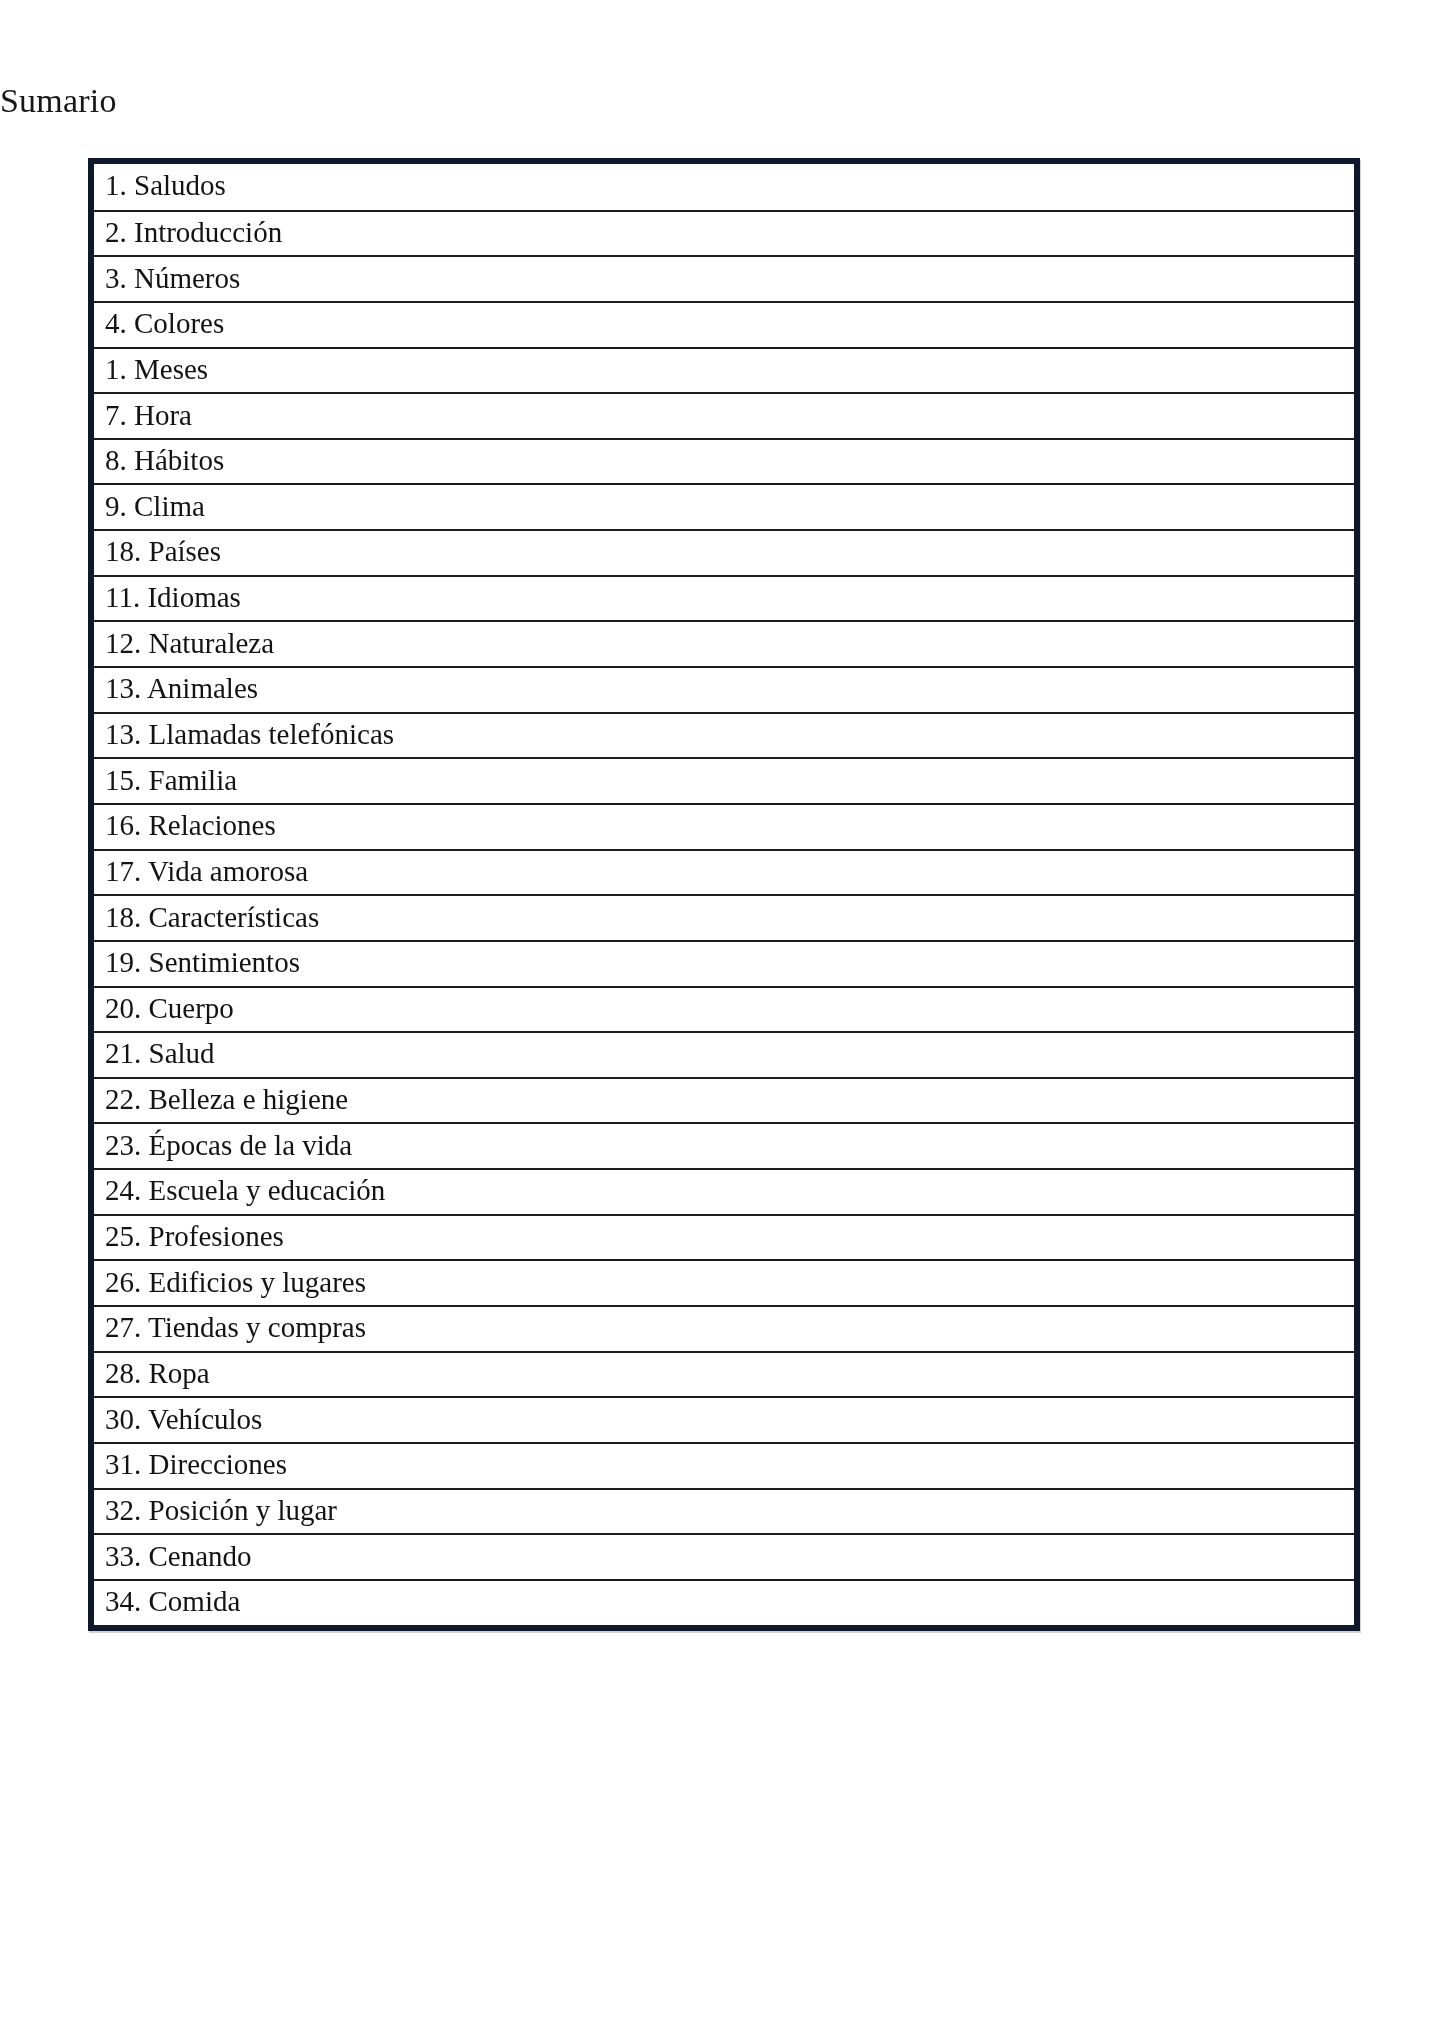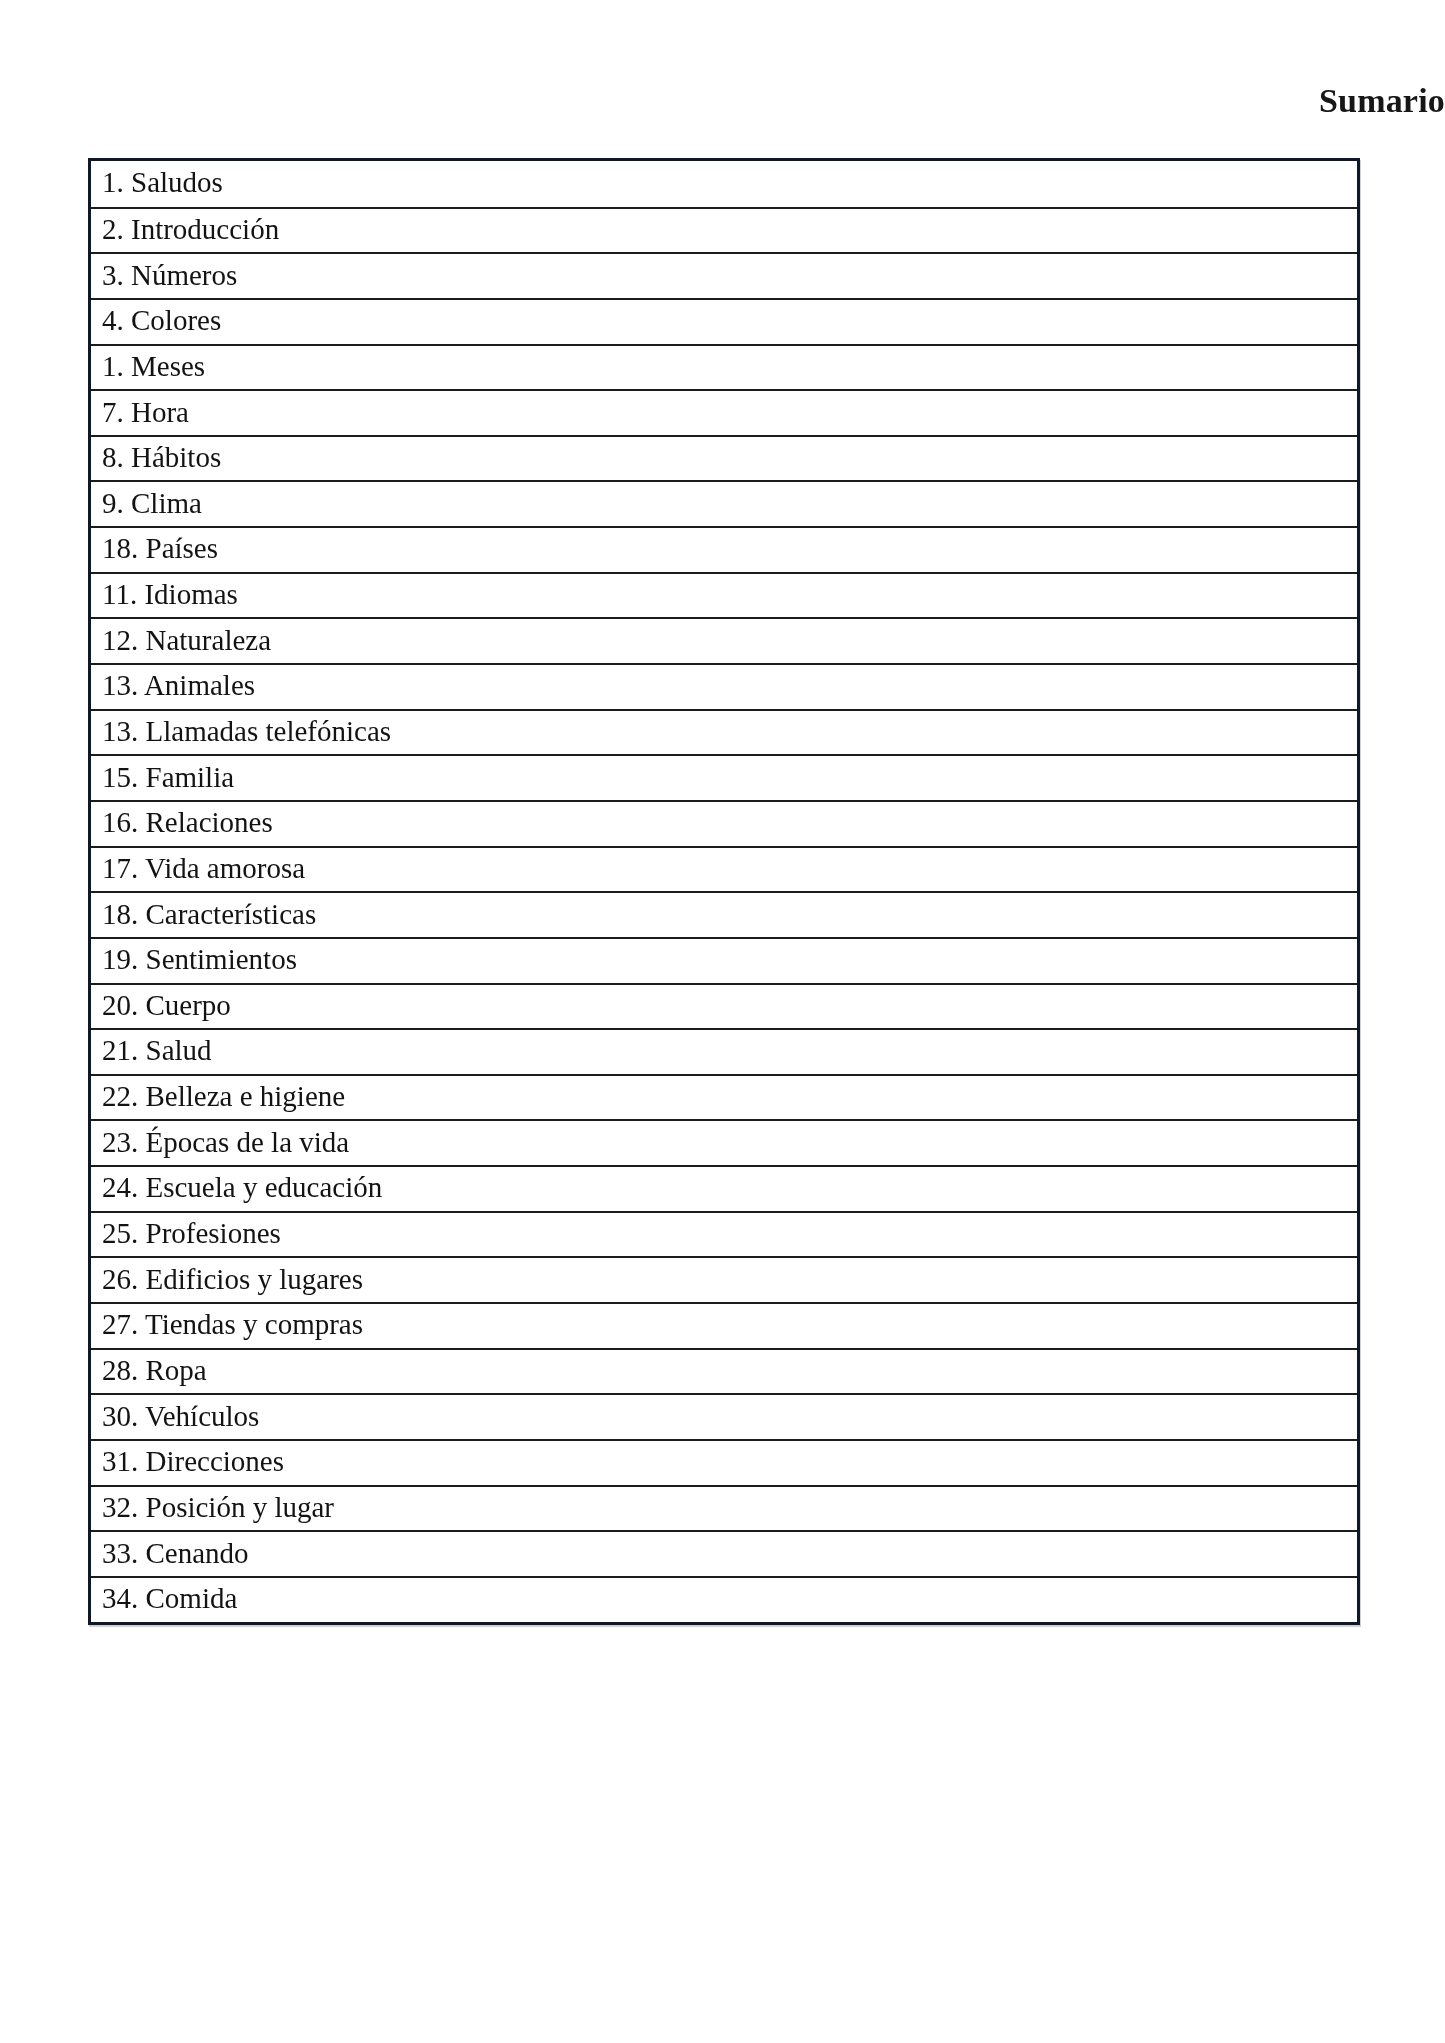--- a/index.html
+++ b/index.html
@@ -18,33 +18,33 @@
     width: 1445px;
     height: 2043px;
     background: #ffffff;
   }
 
   .doc-title {
     position: absolute;
     top: 82px;
     left: 0;
     width: 1445px;
-    text-align: right;
+    text-align: left;
     font-size: 34px;
-    font-weight: 700;
+    font-weight: 400;
     letter-spacing: 0.2px;
     color: #171717;
   }
 
   .toc-table {
     position: absolute;
     left: 88px;
     top: 158px;
     width: 1272px;
-    border: 3px solid #0f172a;
+    border: 6px solid #0f172a;
     background: #ffffff;
     
     box-shadow: 1px 2px 0 rgba(0,0,0,0.18);
   }
 
   .toc-row {
     height: 45.65px;
     border-top: 2px solid #1c1c1c;
     display: flex;
     align-items: center;

